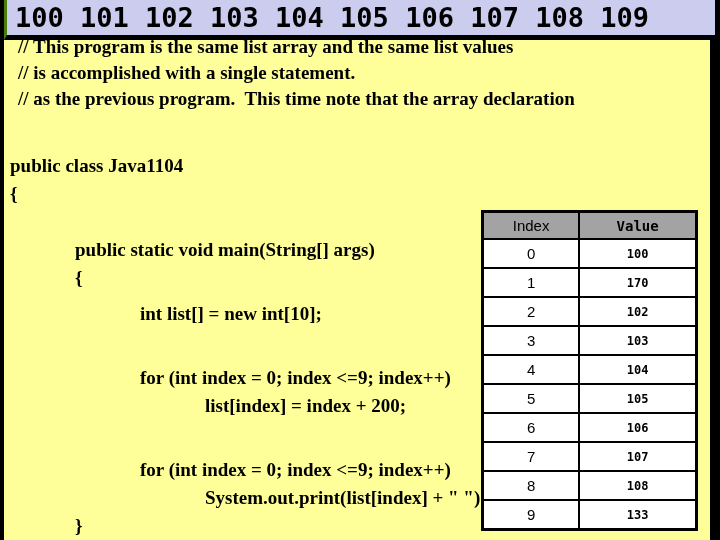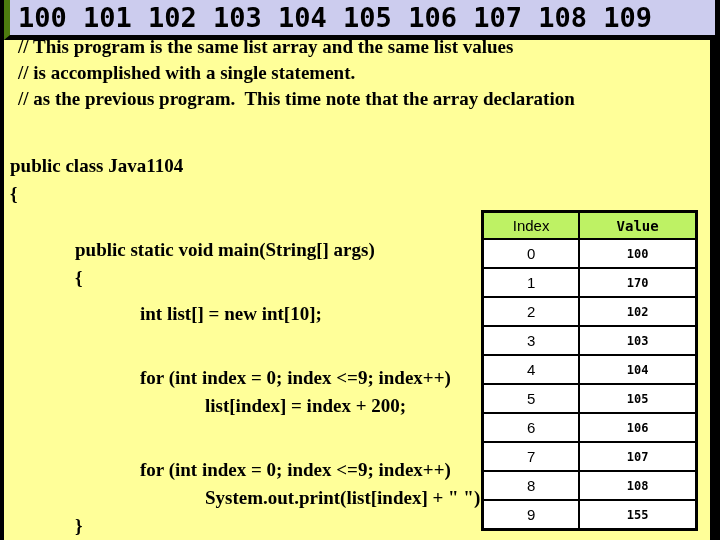--- a/index.html
+++ b/index.html
@@ -33,21 +33,21 @@
 
   
   #output-banner {
     position: absolute;
     left: 4px;
     top: 0;
     width: 716px;
     height: 40px;
     background: #ccccee;
     border-bottom: 5px solid #000;
-    border-left: 6px solid #4d7c0f;
+    border-left: 3px solid #4d7c0f;
     box-sizing: border-box;
     display: flex;
     align-items: center;
     z-index: 30;
   }
   #output-banner .out-text {
     font-family: "DejaVu Sans Mono", "Liberation Mono", monospace;
     font-weight: bold;
     font-size: 27px;
     letter-spacing: 0px;
@@ -103,21 +103,21 @@
     border: 3px solid #000;
   }
   #value-table td, #value-table th {
     border: 2px solid #000;
     height: 27px;
     text-align: center;
     vertical-align: middle;
     padding: 0;
   }
   #value-table thead th {
-    background: #bef264;
+    background: #a3a3a3;
     height: 25px;
   }
   #value-table .col-index {
     width: 96px;
     font-family: "Liberation Sans", "DejaVu Sans", sans-serif;
     font-weight: normal;
     font-size: 15px;
     color: #000;
   }
   #value-table .col-value {
@@ -206,21 +206,21 @@
         <tr>
           <td class="col-index">7</td>
           <td class="col-value">107</td>
         </tr>
         <tr>
           <td class="col-index">8</td>
           <td class="col-value">108</td>
         </tr>
         <tr>
           <td class="col-index">9</td>
-          <td class="col-value">155</td>
+          <td class="col-value">133</td>
         </tr>
       </tbody>
   </table>
 
   <div id="output-banner">
     <span class="out-text">100 101 102 103 104 105 106 107 108 109</span>
   </div>
 
 </div>
 

